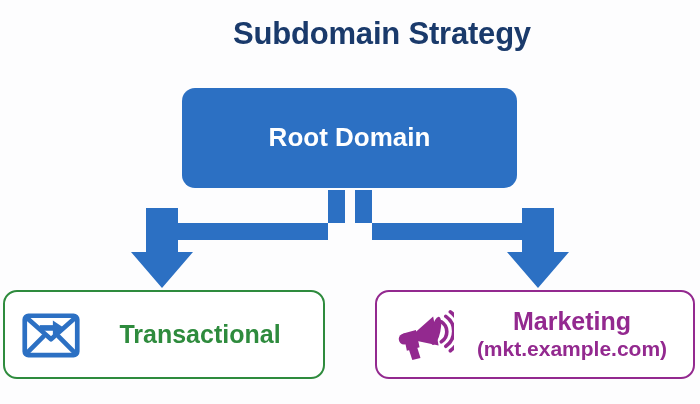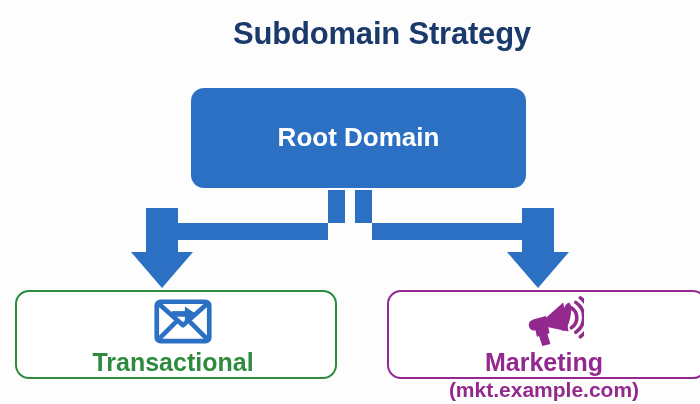--- a/index.html
+++ b/index.html
@@ -43,21 +43,20 @@
     width: 335px;
     height: 100px;
     background: #2c70c3;
     border-radius: 13px;
     display: flex;
     flex-direction: column;
     align-items: center;
     justify-content: center;
     color: #ffffff;
     box-sizing: border-box;
-    margin-left: 9px;
   }
   #root-box .line {
     font-size: 26px;
     font-weight: bold;
     line-height: 1.28;
     text-align: center;
     white-space: nowrap;
   }
 
   
@@ -70,24 +69,22 @@
     pointer-events: none;
   }
 
   
   .leaf-box {
     position: absolute;
     box-sizing: border-box;
     background: #ffffff;
     border-radius: 14px;
     display: flex;
-    flex-direction: column;
     align-items: center;
     justify-content: flex-start;
-    margin-left: 12px;
   }
   #transactional-box {
     left: 3px;
     top: 290px;
     width: 322px;
     height: 89px;
     border: 2px solid #2e8b3d;
   }
   #marketing-box {
     left: 375px;

